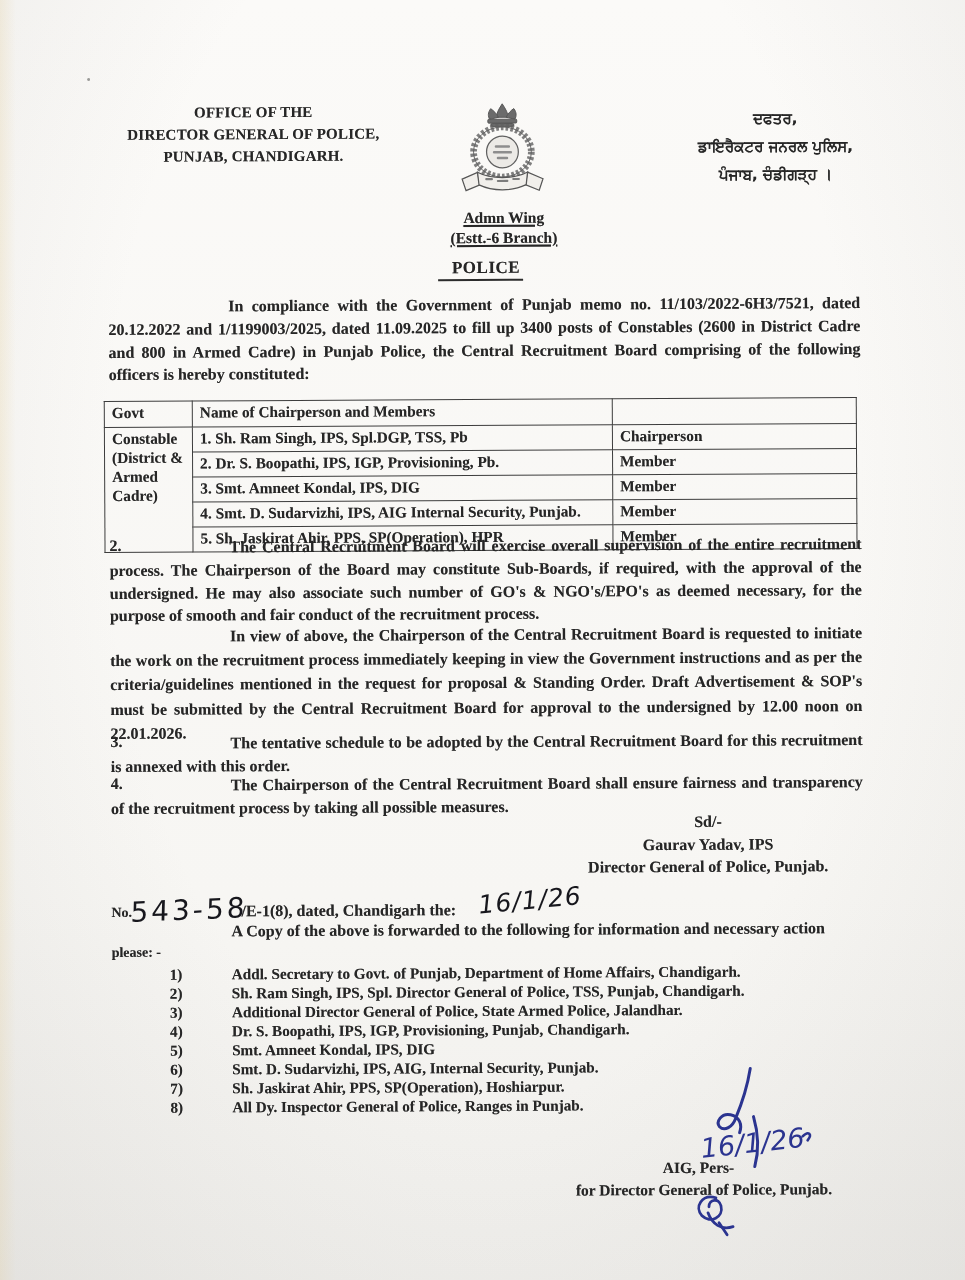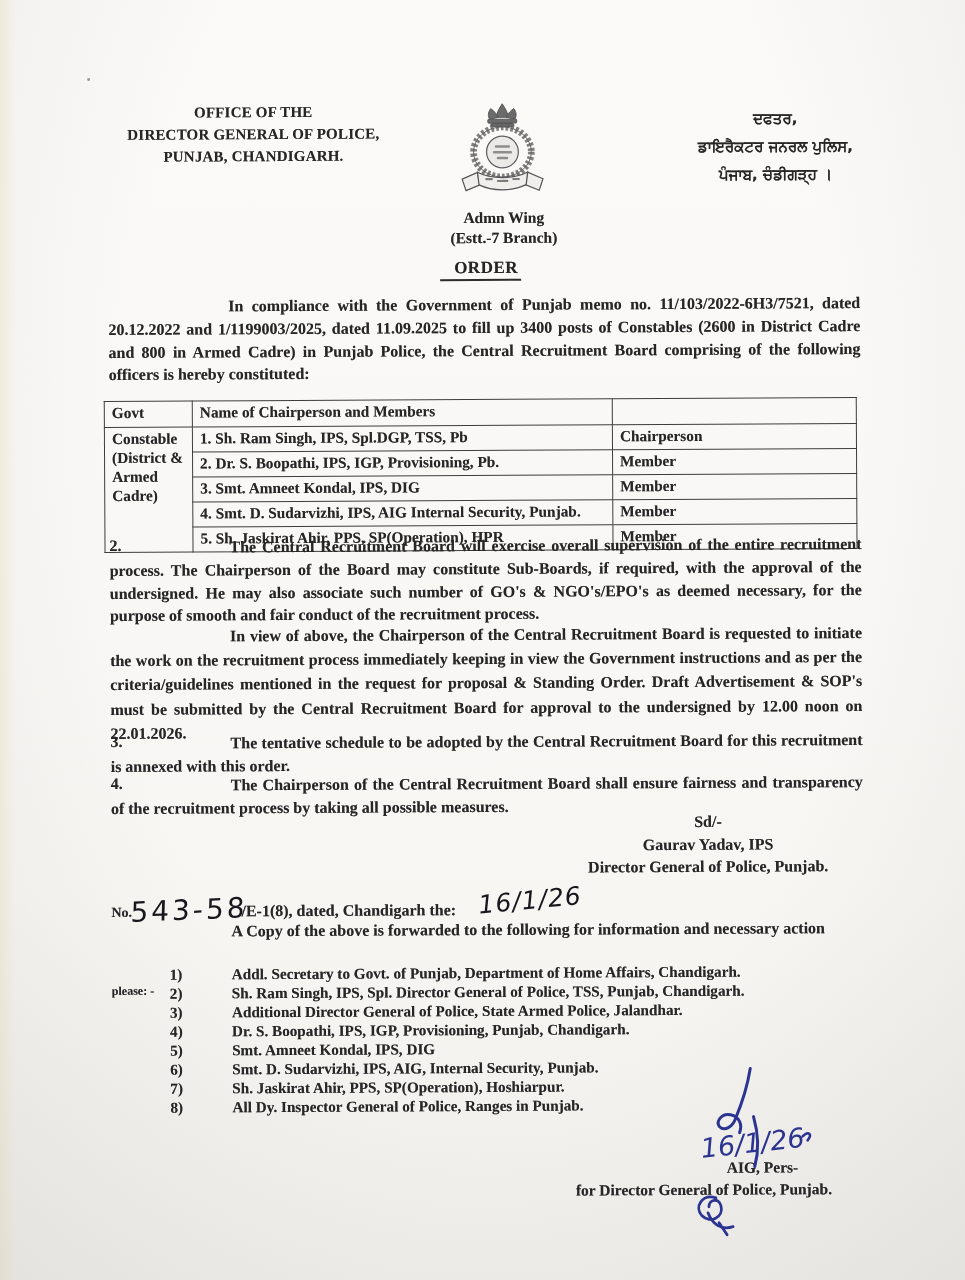--- a/index.html
+++ b/index.html
@@ -13,21 +13,21 @@
     color:#262626;
   }
   .doc{position:absolute;inset:0;transform:rotate(-0.3deg);}
   .abs{position:absolute;}
   .txt{font-weight:bold; text-shadow:0 0 0.5px rgba(30,30,30,0.45);}
   
   .office{left:108px;top:100px;width:296px;text-align:center;font-size:15px;line-height:22px;letter-spacing:0.2px;}
   .punjabi{left:628px;top:106px;width:300px;text-align:center;font-size:15px;line-height:28px;font-family:"DejaVu Sans","Liberation Serif",sans-serif;}
   .emblem{left:455px;top:102px;width:100px;height:104px;}
   .wing{left:418px;top:208px;width:176px;text-align:center;font-size:15.5px;line-height:20px;}
-  .wing span{text-decoration-thickness:1.5px;text-underline-offset:2px;}
+  .wing span{text-decoration:underline;text-decoration-thickness:1.5px;text-underline-offset:2px;}
   
   .order-title{left:0;top:258px;width:100%;text-align:center;font-size:17px;letter-spacing:0.5px;}
   .order-title span{display:inline-block;border-bottom:2px solid #2c2c2c;padding:0 3px 1px 14px;}
   
   .para{width:752px;left:110px;text-align:justify;font-size:16px;line-height:22.8px;margin:0;}
   .indent{text-indent:120px;}
   .pnum{position:absolute;left:0;top:0;font-size:16px;}
   .pwrap{left:110px;width:752px;}
   .pwrap p{margin:0;text-align:justify;font-size:16px;line-height:22.8px;text-indent:120px;}
   
@@ -44,28 +44,28 @@
   
   .sigblock{left:557px;top:812px;width:300px;text-align:center;font-size:16px;line-height:22.5px;}
   
   .ref-no{left:110px;top:903px;font-size:14px;}
   .ref-hand{left:129px;top:892px;font-size:28px;font-weight:normal;color:#17171d;
     font-family:"DejaVu Sans",sans-serif;letter-spacing:3px;transform:rotate(-2deg) skewX(-4deg);}
   .ref-suffix{left:240px;top:901px;font-size:16px;}
   .ref-date{left:477px;top:886px;font-size:25px;font-weight:normal;color:#17171d;
     font-family:"DejaVu Sans",sans-serif;font-style:italic;letter-spacing:1px;transform:rotate(-5deg);}
   .copyline{left:230px;top:921px;font-size:16px;}
-  .please{left:110px;top:943px;font-size:12px;margin-top:39px;}
+  .please{left:110px;top:943px;font-size:14px;}
   
   .dist{left:168px;top:963px;width:700px;}
   .dist-row{display:flex;font-size:15.2px;line-height:19px;}
   .dnum{width:62px;flex:0 0 62px;}
   .dtext{flex:1;}
   
-  .aig{left:724px;top:1160px;font-size:15.5px;}
+  .aig{left:660px;top:1160px;font-size:15.5px;}
   .forline{left:573px;top:1182px;font-size:15.5px;}
   .handwriting-sig{left:688px;top:1066px;width:140px;height:120px;z-index:5;}
   .qmark{left:683px;top:1194px;width:64px;height:52px;z-index:5;}
   .dot-artifact{left:90px;top:76px;width:3px;height:3px;background:#9a9a98;border-radius:50%;}
 </style>
 </head>
 <body>
 
 <div class="doc">
 
@@ -110,25 +110,25 @@
   </div>
 
   <div class="abs punjabi txt">
     <div>ਦਫਤਰ,</div>
     <div>ਡਾਇਰੈਕਟਰ ਜਨਰਲ ਪੁਲਿਸ,</div>
     <div>ਪੰਜਾਬ, ਚੰਡੀਗੜ੍ਹ ।</div>
   </div>
 
   <div class="abs wing txt">
     <div><span>Admn Wing</span></div>
-    <div><span>(Estt.-7 Branch)</span></div>
+    <div><span>(Estt.-6 Branch)</span></div>
   </div>
 
   <div class="abs order-title txt">
-    <span>ORDER</span>
+    <span>POLICE</span>
   </div>
 
   <p class="abs para indent txt" style="top:294px;">In compliance with the Government of Punjab memo no. 11/103/2022-6H3/7521, dated 20.12.2022 and 1/1199003/2025, dated 11.09.2025 to fill up 3400 posts of Constables (2600 in District Cadre and 800 in Armed Cadre) in Punjab Police, the Central Recruitment Board comprising of the following officers is hereby constituted:</p>
 
   <table class="board">
     <colgroup>
         <col class="c1">
         <col class="c2">
         <col class="c3">
       </colgroup>

